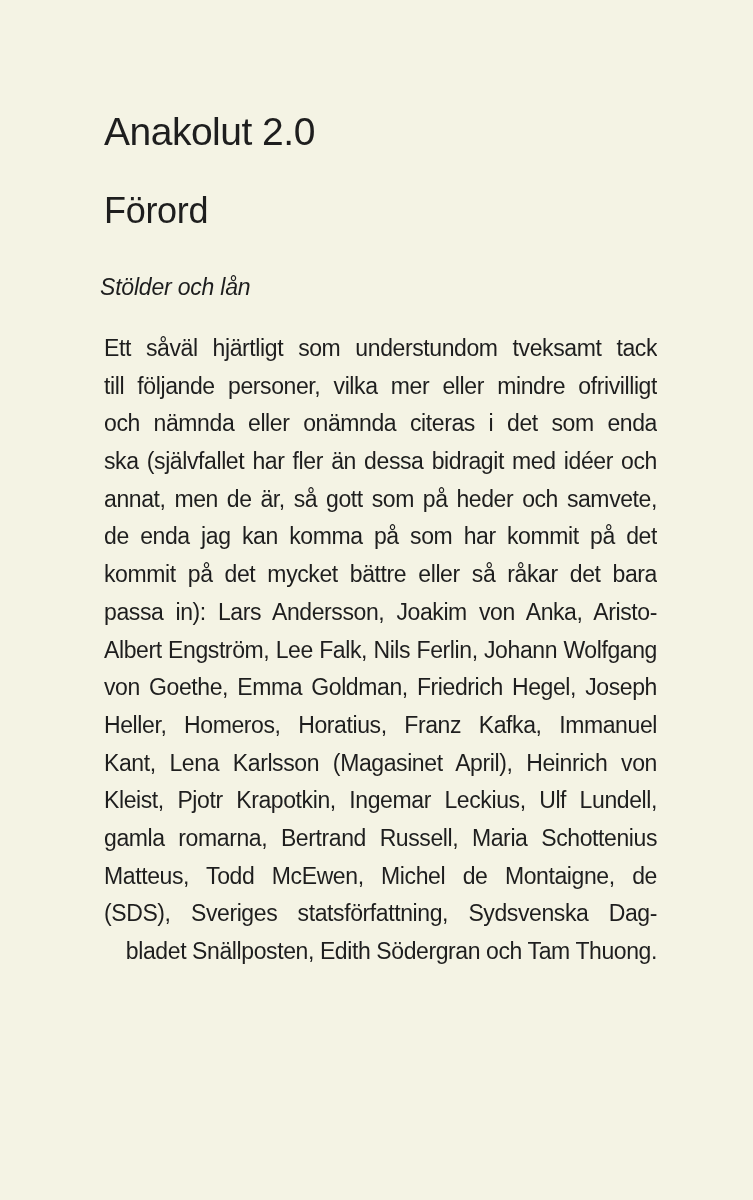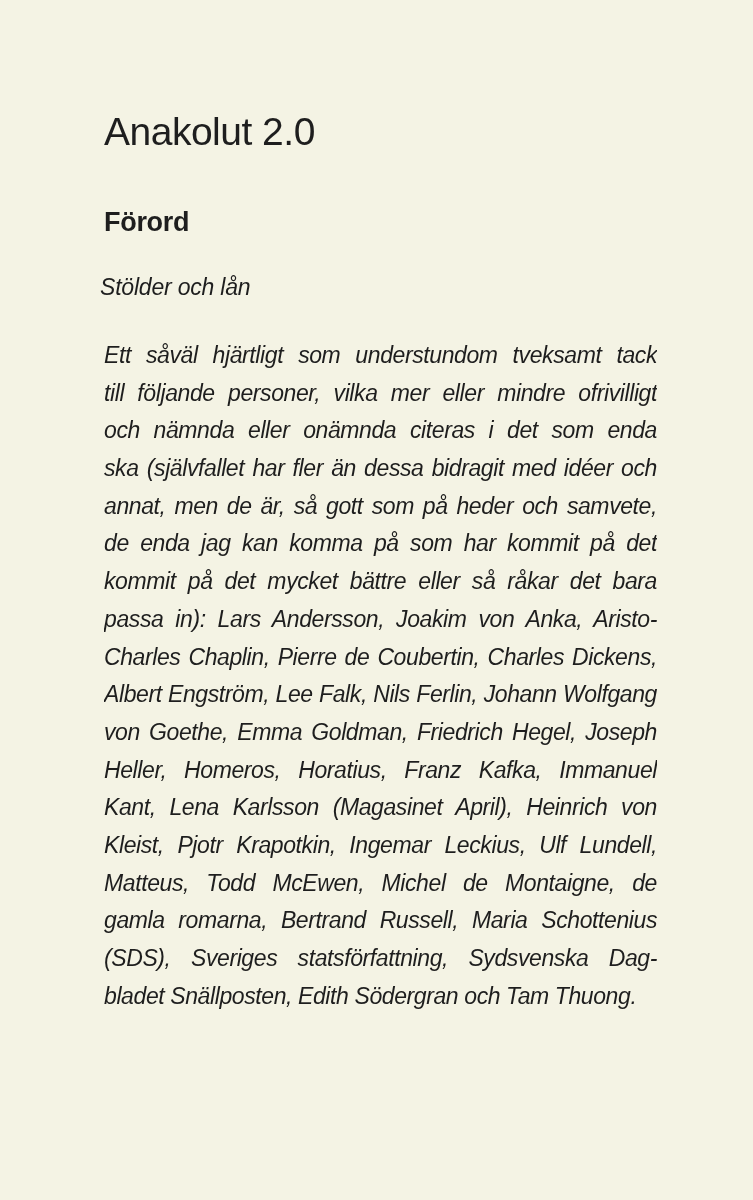--- a/index.html
+++ b/index.html
@@ -21,62 +21,61 @@
     top: 112px;
     margin: 0;
     font-size: 39px;
     line-height: 1;
     font-weight: 400;
     letter-spacing: -0.5px;
   }
   .chapter-heading {
     position: absolute;
     left: 104px;
-    top: 209px;
+    top: 193px;
     margin: 0;
-    font-size: 27px;
+    font-size: 36px;
     line-height: 1;
-    font-weight: 700;
+    font-weight: 400;
     letter-spacing: -0.3px;
   }
   .section-subtitle {
     position: absolute;
     left: 100px;
     top: 276px;
     margin: 0;
     font-size: 23px;
     line-height: 1;
     font-style: italic;
     font-weight: 400;
     letter-spacing: -0.2px;
   }
   .paragraph {
     position: absolute;
     left: 104px;
-    top: 337px;
+    top: 330px;
     width: 553px;
-    font-style: italic;
   }
   .line {
     font-size: 23px;
     letter-spacing: -0.4px;
     line-height: 37.7px;
     height: 37.7px;
     overflow: hidden;
     text-align: justify;
   }
   
   .line::after {
     content: "";
     display: inline-block;
     width: 100%;
     height: 0;
   }
   .line.last {
-    text-align: left;
+    text-align: right;
   }
   .line.last::after {
     content: none;
   }
 </style>
 </head>
 <body>
 
 <div class="page" style="--page-bg: #f4f3e4; --page-text: #1e1e1e;">
   <h1 class="book-title">Anakolut 2.0</h1>
@@ -87,24 +86,23 @@
 
   <div class="paragraph">
       <div class="line">Ett såväl hjärtligt som understundom tveksamt tack</div>
       <div class="line">till följande personer, vilka mer eller mindre ofrivilligt</div>
       <div class="line">och nämnda eller onämnda citeras i det som enda</div>
       <div class="line">ska (självfallet har fler än dessa bidragit med idéer och</div>
       <div class="line">annat, men de är, så gott som på heder och samvete,</div>
       <div class="line">de enda jag kan komma på som har kommit på det</div>
       <div class="line">kommit på det mycket bättre eller så råkar det bara</div>
       <div class="line">passa in): Lars Andersson, Joakim von Anka, Aristo-</div>
-      <div class="line">Charles Chaplin, Pierre de Coubertin, Charles Dickens,</div>
       <div class="line">Albert Engström, Lee Falk, Nils Ferlin, Johann Wolfgang</div>
       <div class="line">von Goethe, Emma Goldman, Friedrich Hegel, Joseph</div>
       <div class="line">Heller, Homeros, Horatius, Franz Kafka, Immanuel</div>
       <div class="line">Kant, Lena Karlsson (Magasinet April), Heinrich von</div>
       <div class="line">Kleist, Pjotr Krapotkin, Ingemar Leckius, Ulf Lundell,</div>
+      <div class="line">gamla romarna, Bertrand Russell, Maria Schottenius</div>
       <div class="line">Matteus, Todd McEwen, Michel de Montaigne, de</div>
-      <div class="line">gamla romarna, Bertrand Russell, Maria Schottenius</div>
       <div class="line">(SDS), Sveriges statsförfattning, Sydsvenska Dag-</div>
       <div class="line last">bladet Snällposten, Edith Södergran och Tam Thuong.</div>
     </div>
 </div>
 
 </body></html>

